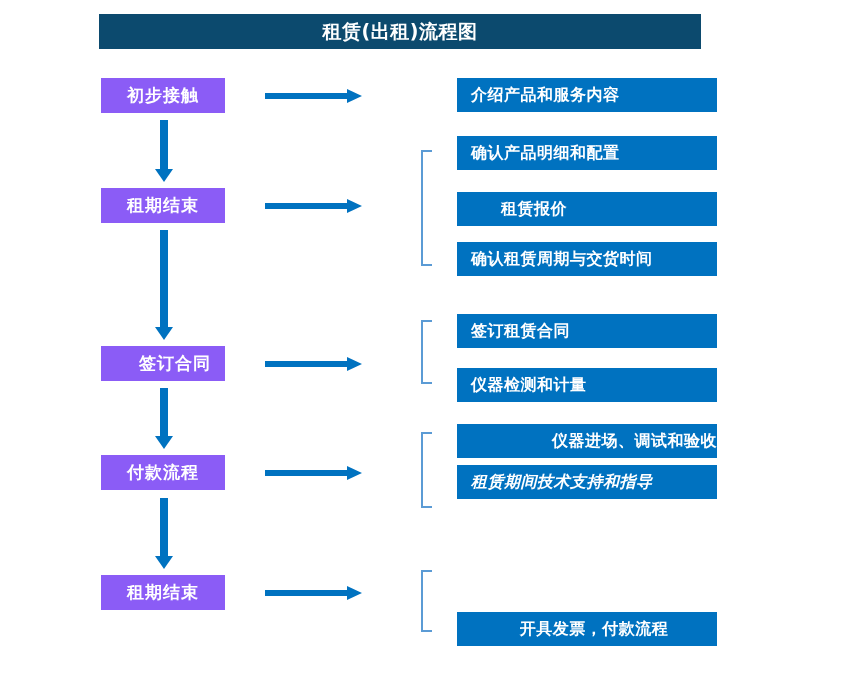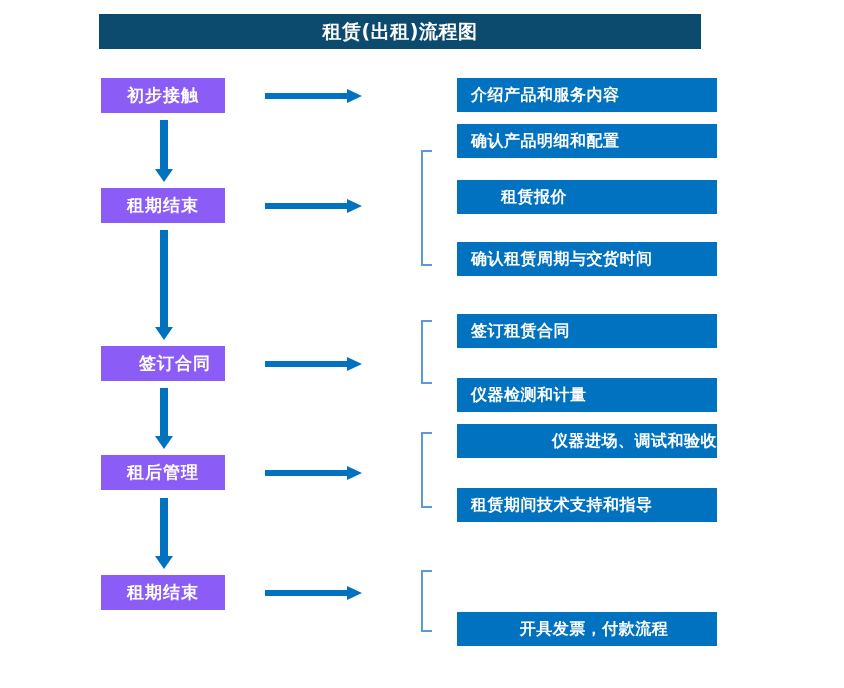--- a/index.html
+++ b/index.html
@@ -142,21 +142,21 @@
 
   <div class="stage-box" style="top:188px;">
     <span>租期结束</span>
   </div>
 
   <div class="stage-box" style="top:346px;padding-left:24px;">
     <span>签订合同</span>
   </div>
 
   <div class="stage-box" style="top:455px;">
-    <span>租后管理</span>
+    <span>付款流程</span>
   </div>
 
   <div class="stage-box" style="top:575px;">
     <span>租期结束</span>
   </div>
 
   <div class="v-arrow" style="top:120px; height:62px;">
     <div class="shaft" style="height:49px;"></div>
     <div class="head" style="top:49px;"></div>
   </div>
@@ -199,45 +199,45 @@
 
   <div class="bracket" style="top:150px; height:116px;"></div>
   <div class="bracket" style="top:320px; height:64px;"></div>
   <div class="bracket" style="top:432px; height:76px;"></div>
   <div class="bracket" style="top:570px; height:62px;"></div>
 
   <div class="detail-box" style="top:78px;">
     <span>介绍产品和服务内容</span>
   </div>
 
-  <div class="detail-box" style="top:124px;">
+  <div class="detail-box" style="top:136px;">
     <span>确认产品明细和配置</span>
   </div>
 
-  <div class="detail-box" style="top:180px;padding-left:44px;">
+  <div class="detail-box" style="top:192px;padding-left:44px;">
     <span>租赁报价</span>
   </div>
 
   <div class="detail-box" style="top:314px;">
     <span>签订租赁合同</span>
   </div>
 
   <div class="detail-box" style="top:242px;">
     <span>确认租赁周期与交货时间</span>
   </div>
 
-  <div class="detail-box" style="top:378px;">
+  <div class="detail-box" style="top:368px;">
     <span>仪器检测和计量</span>
   </div>
 
   <div class="detail-box" style="top:424px;justify-content:flex-end;">
     <span>仪器进场、调试和验收</span>
   </div>
 
-  <div class="detail-box" style="top:488px;">
+  <div class="detail-box" style="top:465px;font-style:italic;">
     <span>租赁期间技术支持和指导</span>
   </div>
 
 
   <div class="detail-box" style="top:612px;justify-content:center;">
     <span>开具发票，付款流程</span>
   </div>
 
 </div>
 

